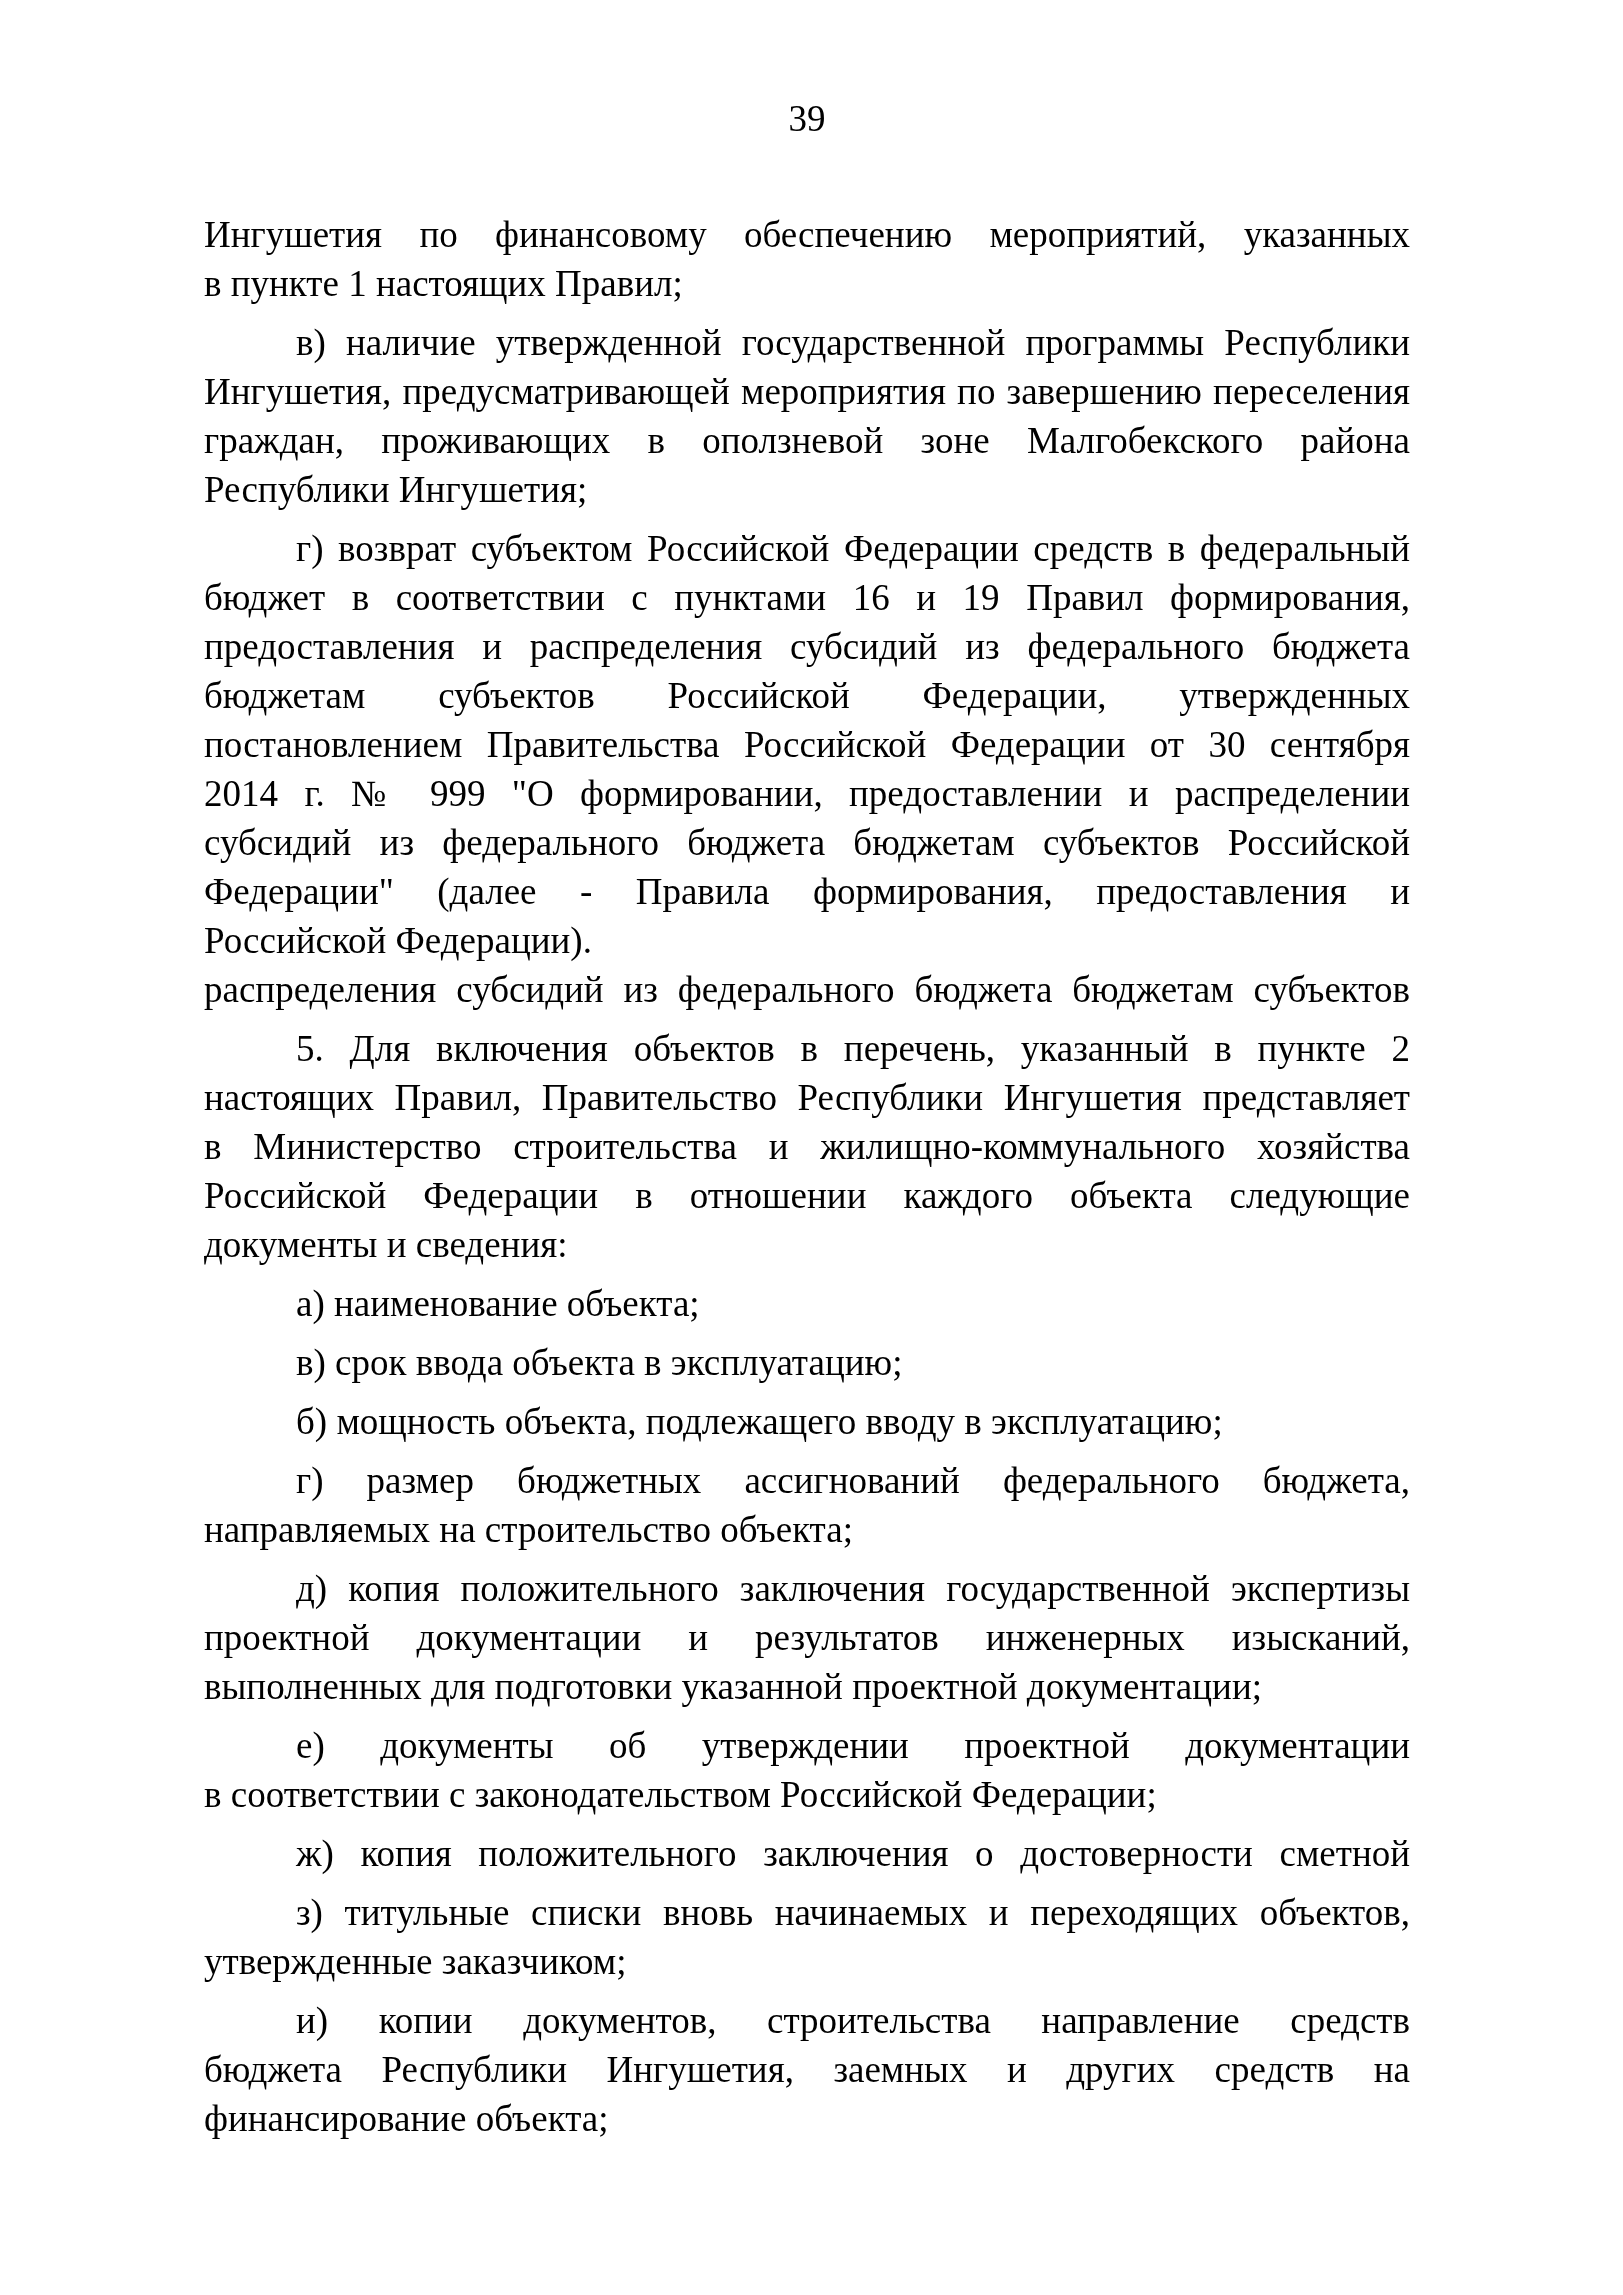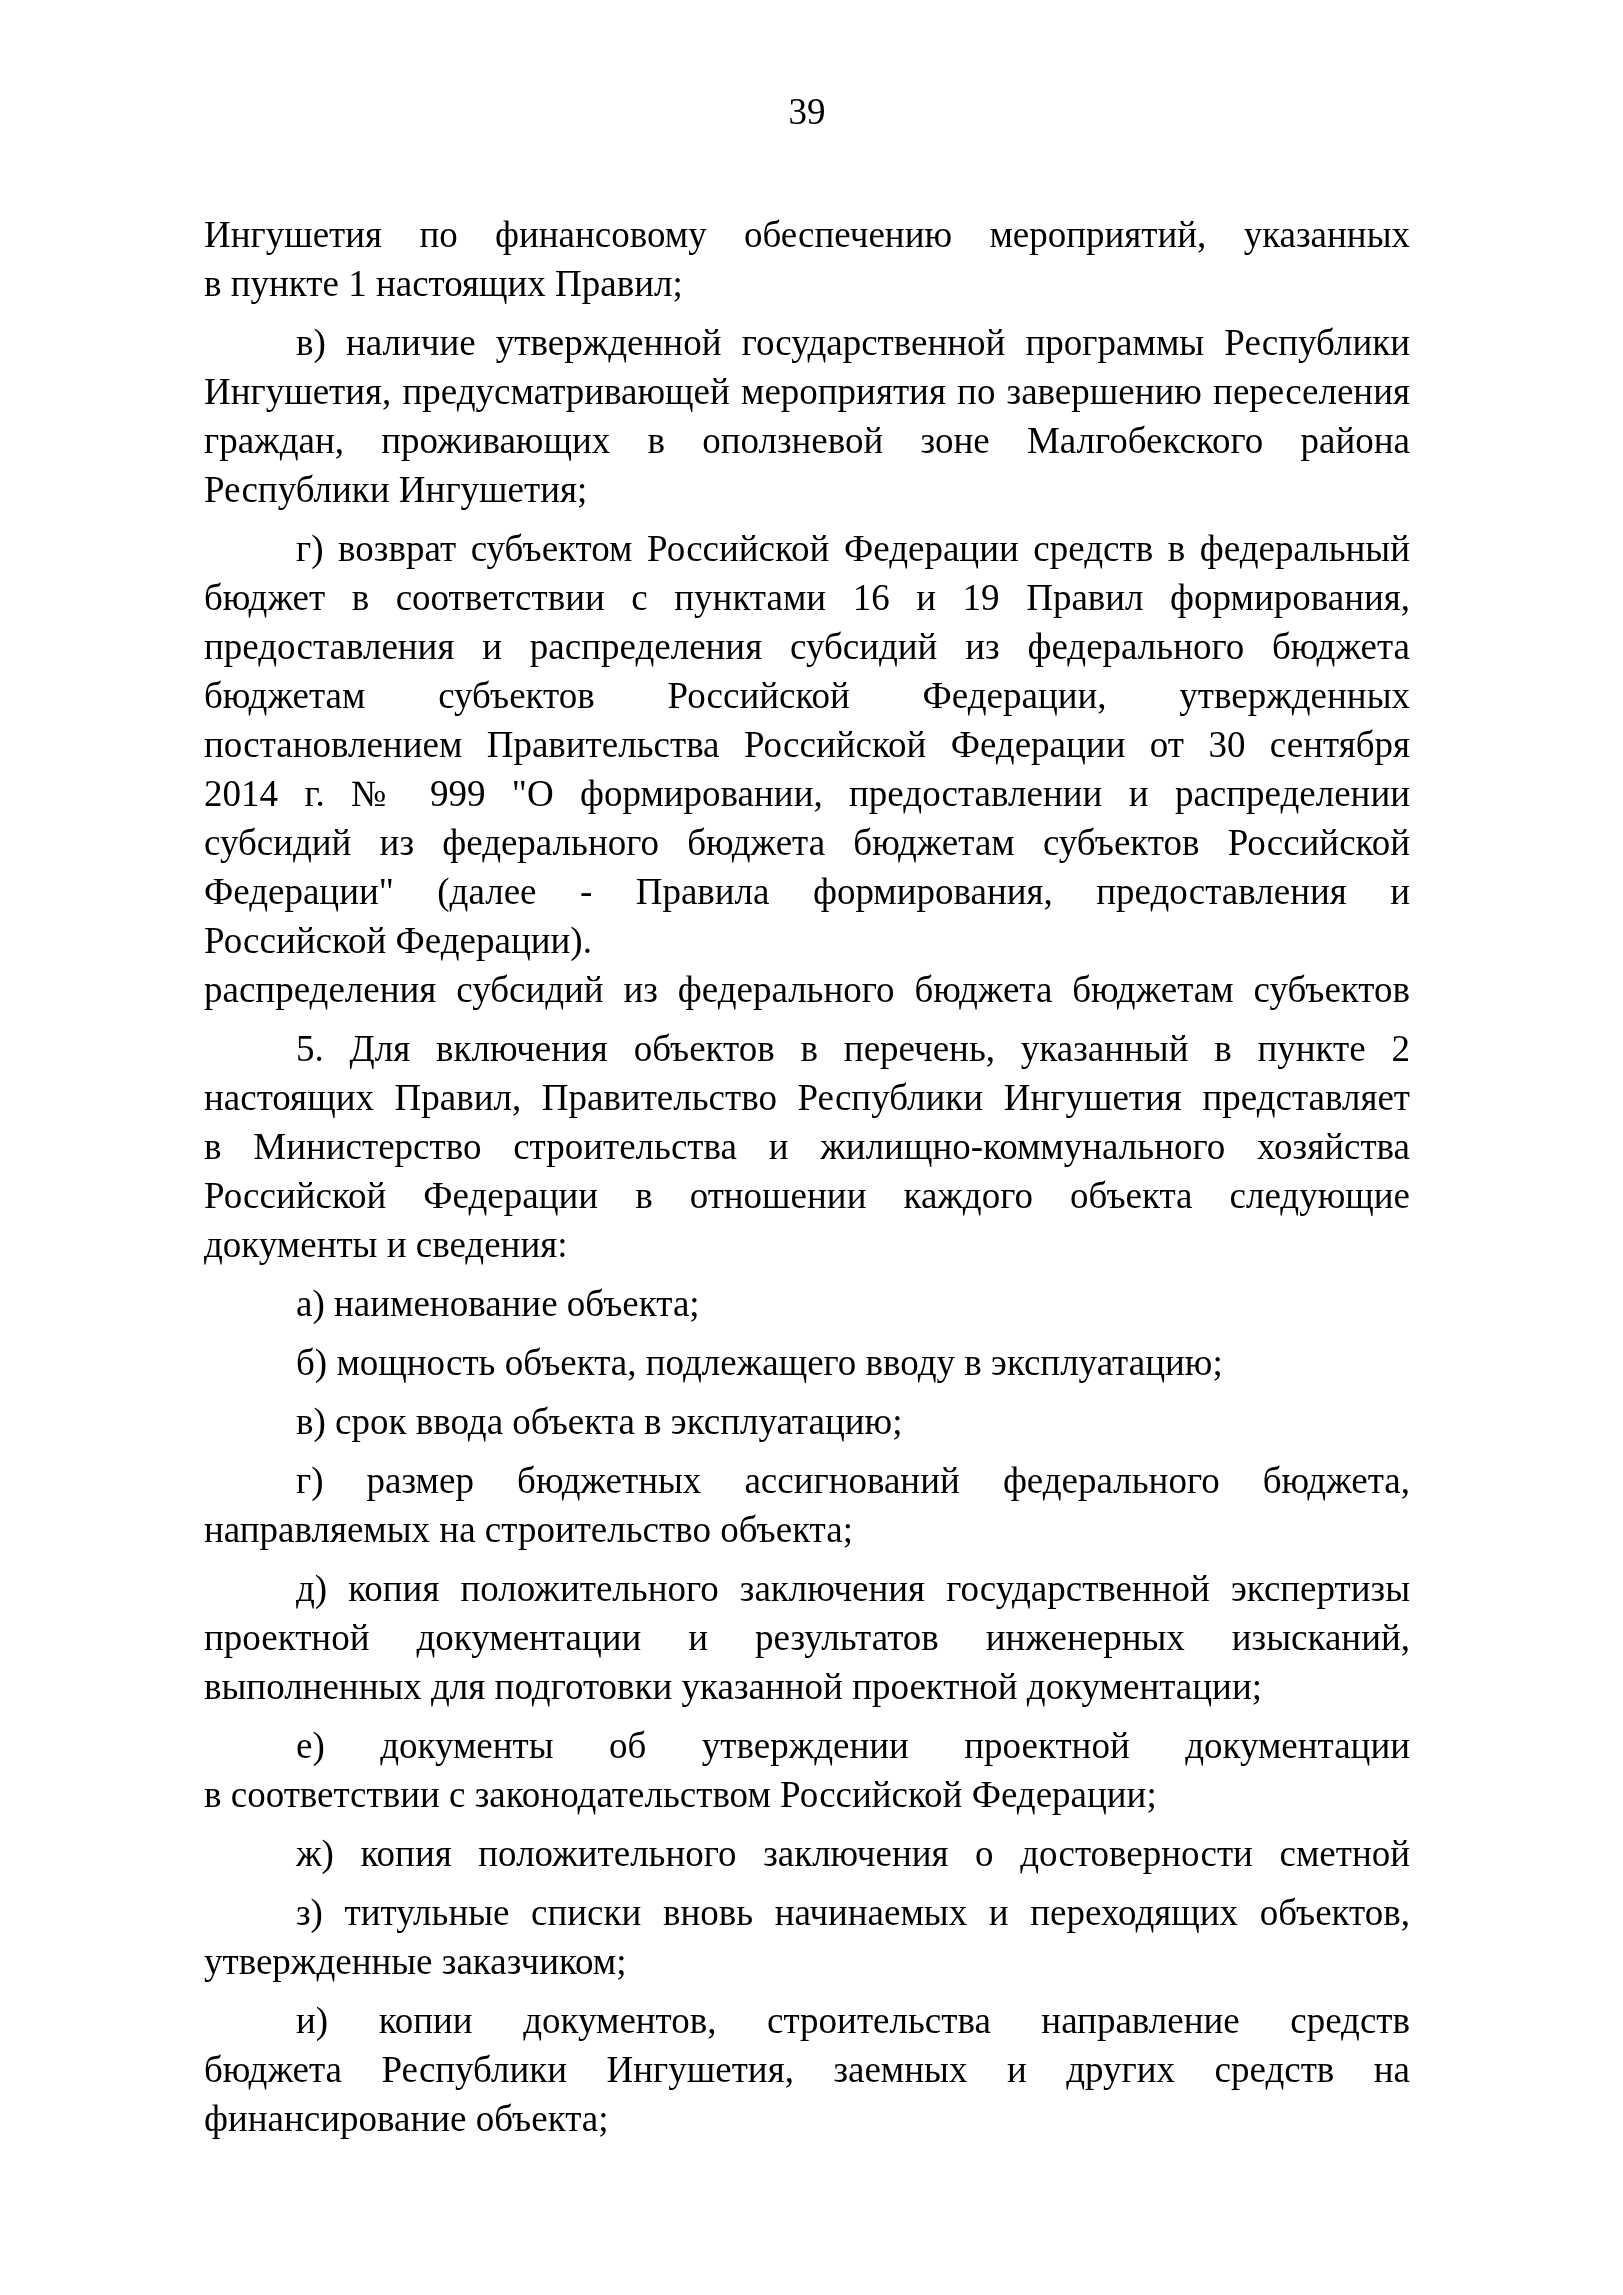--- a/index.html
+++ b/index.html
@@ -11,21 +11,21 @@
     position: relative;
     width: 1623px;
     height: 2295px;
     background: #ffffff;
     font-family: "Liberation Serif", "DejaVu Serif", serif;
     color: #000000;
     overflow: hidden;
   }
   .page-number {
     position: absolute;
-    top: 87px;
+    top: 94px;
     left: 194px;
     width: 1226px;
     text-align: center;
     font-size: 37px;
     line-height: 49px;
   }
   .doc-body {
     position: absolute;
     top: 200px;
     left: 194px;
@@ -86,24 +86,24 @@
         <div class="line j ind">5.&nbsp;Для включения объектов в перечень, указанный в пункте&nbsp;2</div>
         <div class="line j">настоящих Правил, Правительство Республики Ингушетия представляет</div>
         <div class="line j">в Министерство строительства и жилищно-коммунального хозяйства</div>
         <div class="line j">Российской Федерации в отношении каждого объекта следующие</div>
         <div class="line l">документы и сведения:</div>
       </div>
       <div class="paragraph">
         <div class="line l ind">а) наименование объекта;</div>
       </div>
       <div class="paragraph">
-        <div class="line l ind">б) мощность объекта, подлежащего вводу в эксплуатацию;</div>
+        <div class="line l ind">в) срок ввода объекта в эксплуатацию;</div>
       </div>
       <div class="paragraph">
-        <div class="line l ind">в) срок ввода объекта в эксплуатацию;</div>
+        <div class="line l ind">б) мощность объекта, подлежащего вводу в эксплуатацию;</div>
       </div>
       <div class="paragraph">
         <div class="line j ind">г) размер бюджетных ассигнований федерального бюджета,</div>
         <div class="line l">направляемых на строительство объекта;</div>
       </div>
       <div class="paragraph">
         <div class="line j ind">д) копия положительного заключения государственной экспертизы</div>
         <div class="line j">проектной документации и результатов инженерных изысканий,</div>
         <div class="line l">выполненных для подготовки указанной проектной документации;</div>
       </div>

